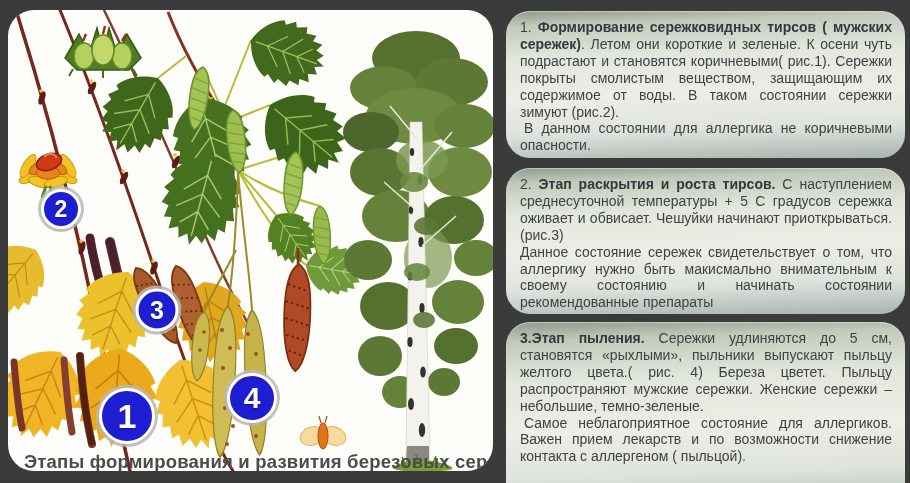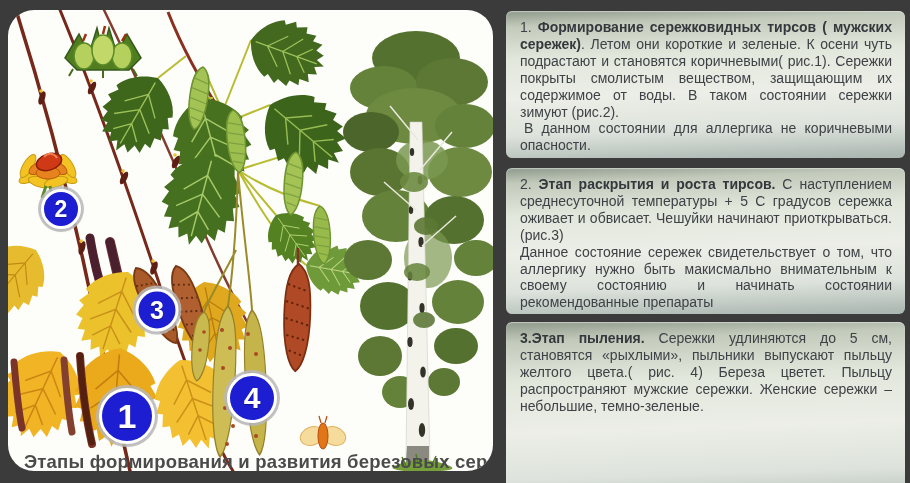--- a/index.html
+++ b/index.html
@@ -17,21 +17,21 @@
   .marker{position:absolute;border-radius:50%;background:#1d1dd2;border:3px solid #fff;
           box-shadow:0 0 0 3px rgba(185,185,185,.85),0 1px 3px rgba(0,0,0,.3);
           color:#fff;display:flex;align-items:center;justify-content:center;font-weight:bold;
           transform:translate(-50%,-50%);text-shadow:0 1px 1px rgba(0,0,0,.35);}
   .m1{left:119px;top:406px;width:50px;height:50px;font-size:34px;}
   .m2{left:53px;top:199px;width:34px;height:34px;font-size:23px;}
   .m3{left:149px;top:300px;width:37px;height:37px;font-size:25px;}
   .m4{left:244px;top:388px;width:44px;height:44px;font-size:30px;}
 
   
-  .panel{position:absolute;left:506px;width:399px;border-radius:6px;box-sizing:border-box;
+  .panel{position:absolute;left:506px;width:399px;border-radius:24px;box-sizing:border-box;
          padding:8px 13px 6px 14px;color:#3e4246;
          background:linear-gradient(178deg,#8e998b 0%,#c2cabb 10%,#e2e7dc 30%,#eceee7 55%,#dde3dc 78%,#adb8b2 98%);
          box-shadow:inset 0 1px 1px rgba(255,255,255,.45);}
   .p1{top:11px;height:147px;}
   .p2{top:168px;height:146px;}
   .p3{top:322px;height:190px;}
   .ptext{margin:0;font-size:14px;line-height:16.9px;text-align:justify;}
   .ptext b{color:#34383c;}
   .ind{text-indent:4px;}
   .p3 .pnum{font-weight:bold;color:#34383c;}
@@ -337,16 +337,17 @@
     <p class="ptext ind">В данном состоянии для аллергика не коричневыми опасности.</p>
   </div>
 
   <div class="panel p2">
     <p class="ptext"><span class="pnum">2. </span><b>Этап раскрытия и роста тирсов.</b><span> С наступлением среднесуточной температуры + 5 С градусов сережка оживает и обвисает. Чешуйки начинают приоткрываться. (рис.3)</span></p>
     <p class="ptext">Данное состояние сережек свидетельствует о том, что аллергику нужно быть макисмально внимательным к своему состоянию и начинать состоянии рекомендованные препараты</p>
   </div>
 
   <div class="panel p3">
     <p class="ptext"><span class="pnum">3.</span><b>Этап пыления.</b><span> Сережки удлиняются до 5 см, становятся «рыхлыми», пыльники выпускают пыльцу желтого цвета.( рис. 4) Береза цветет. Пыльцу распространяют мужские сережки. Женские сережки – небольшие, темно-зеленые.</span></p>
+    <p class="ptext ind">Самое неблагоприятное состояние для аллергиков. Важен прием лекарств и по возможности снижение контакта с аллергеном ( пыльцой).</p>
     <span class="wm">www.pollen.club</span>
   </div>
 
 </div>
 
 </body></html>

